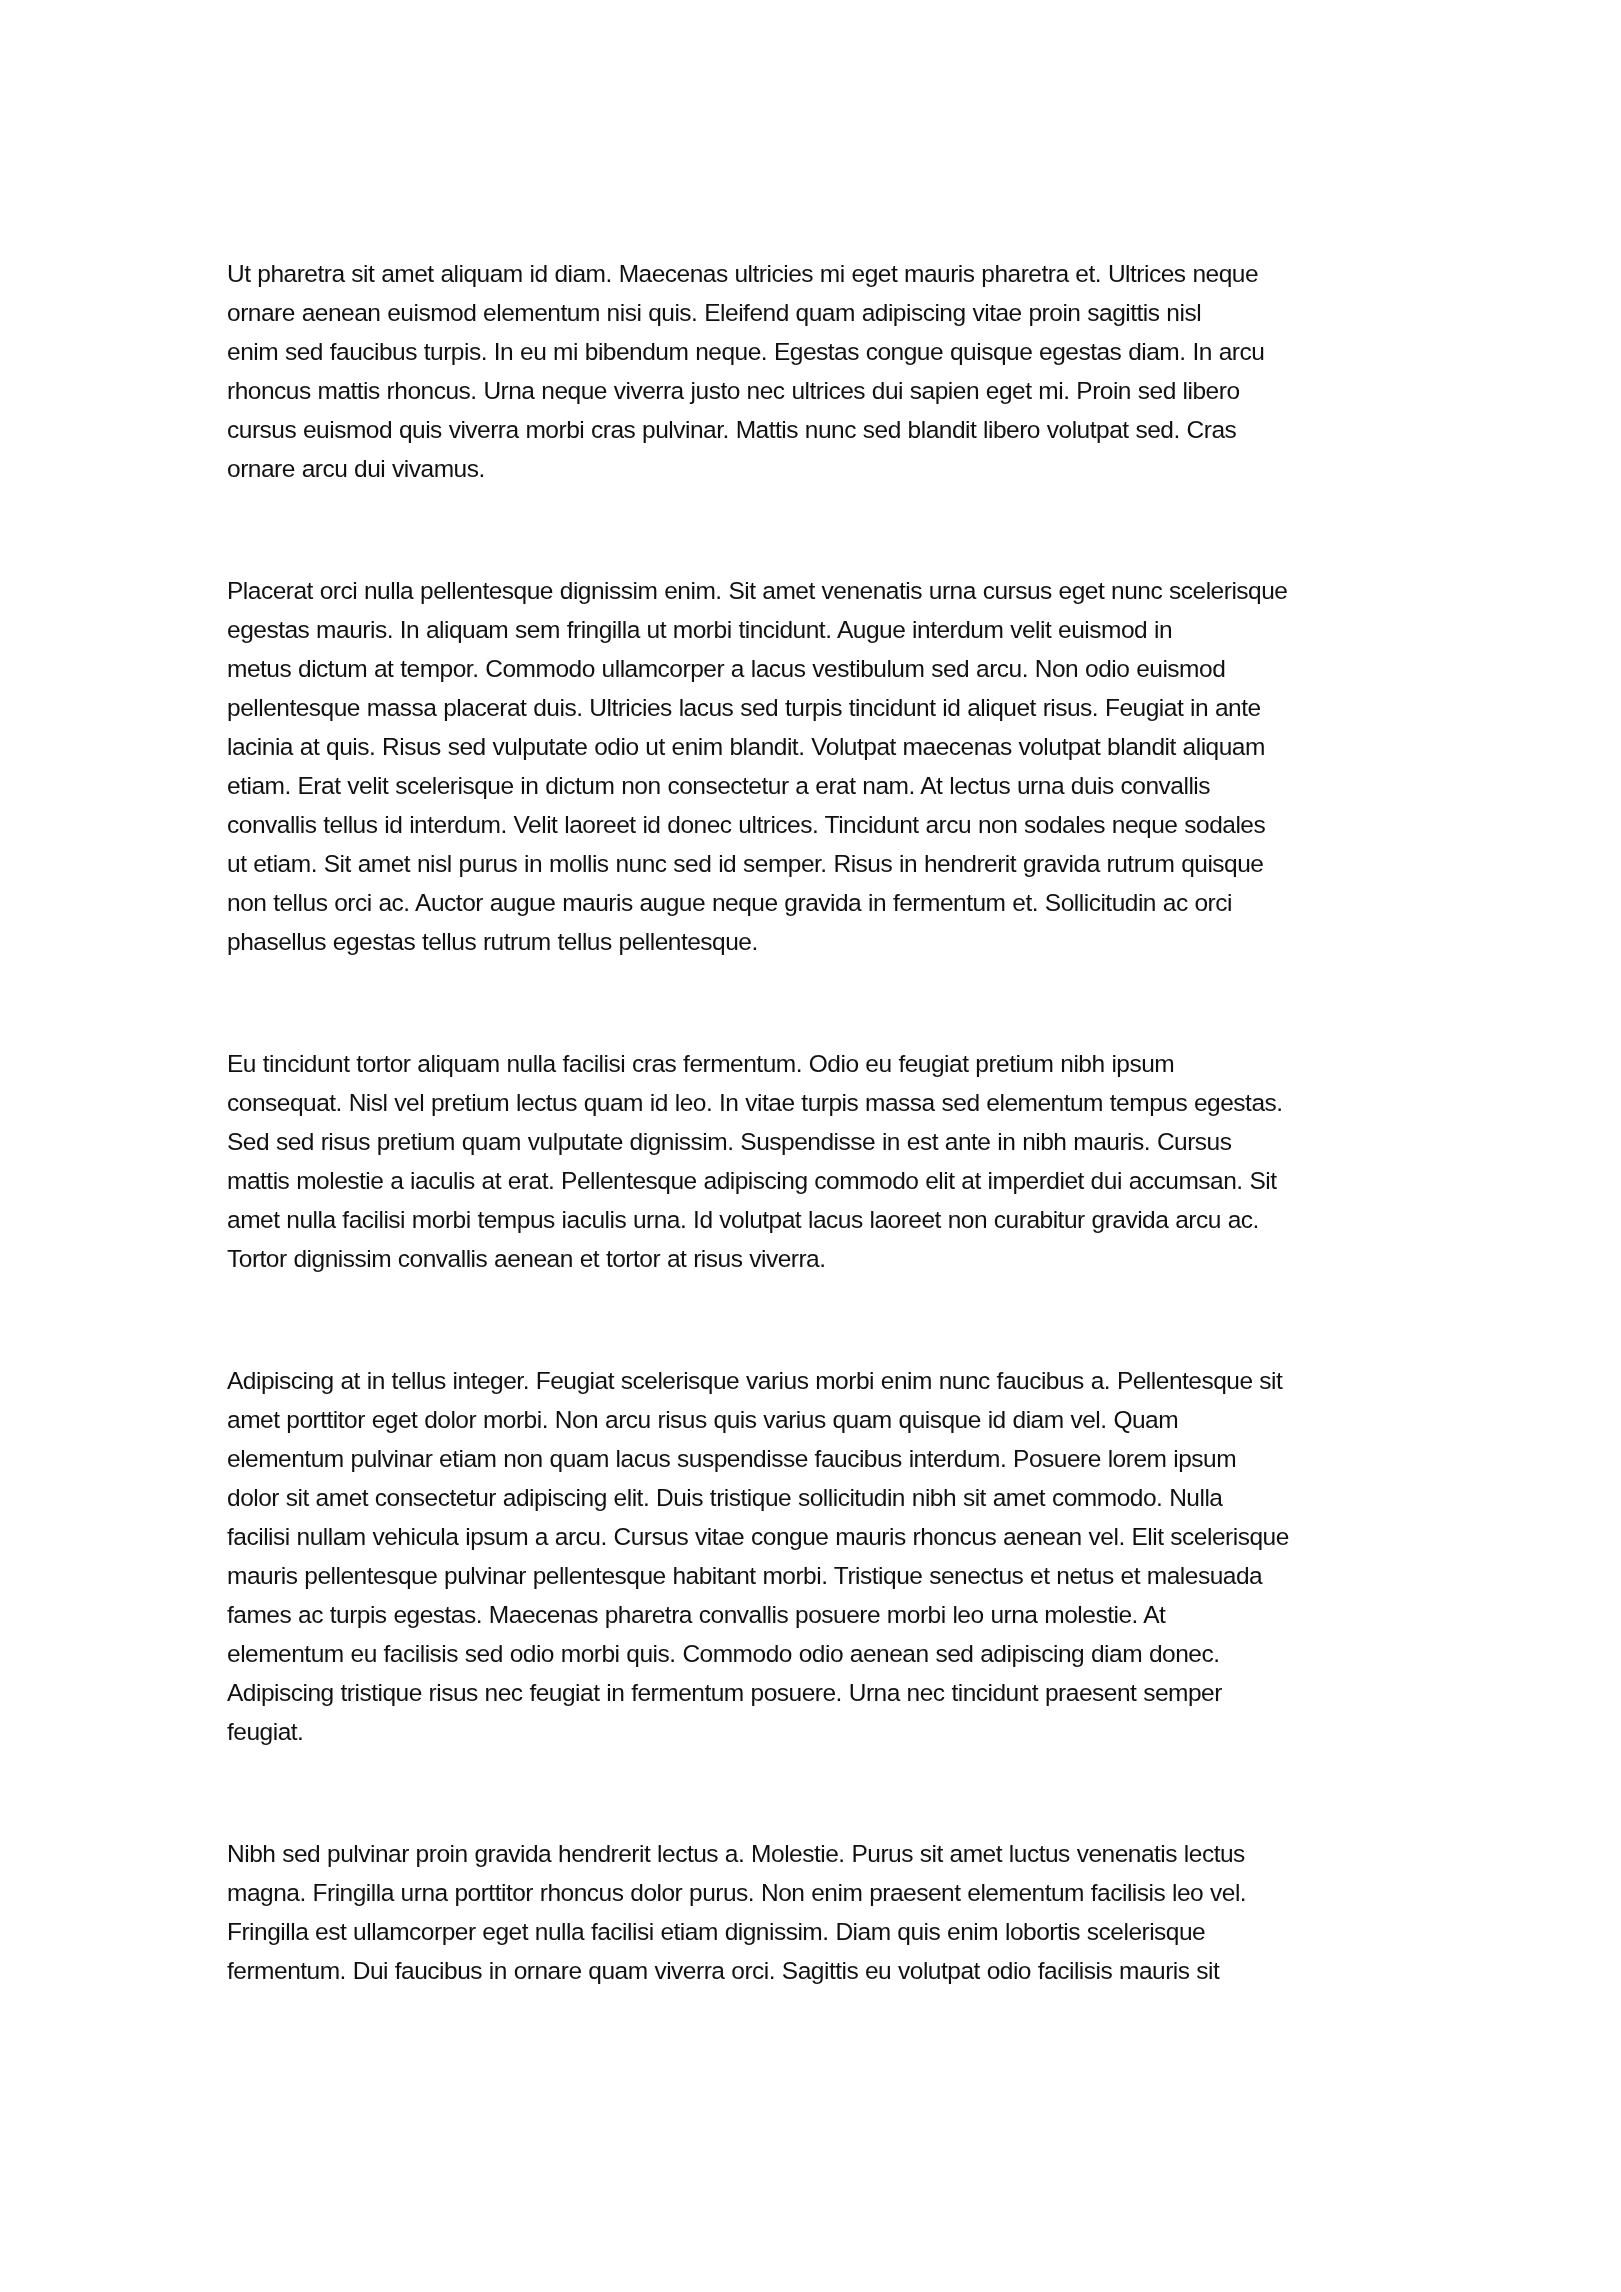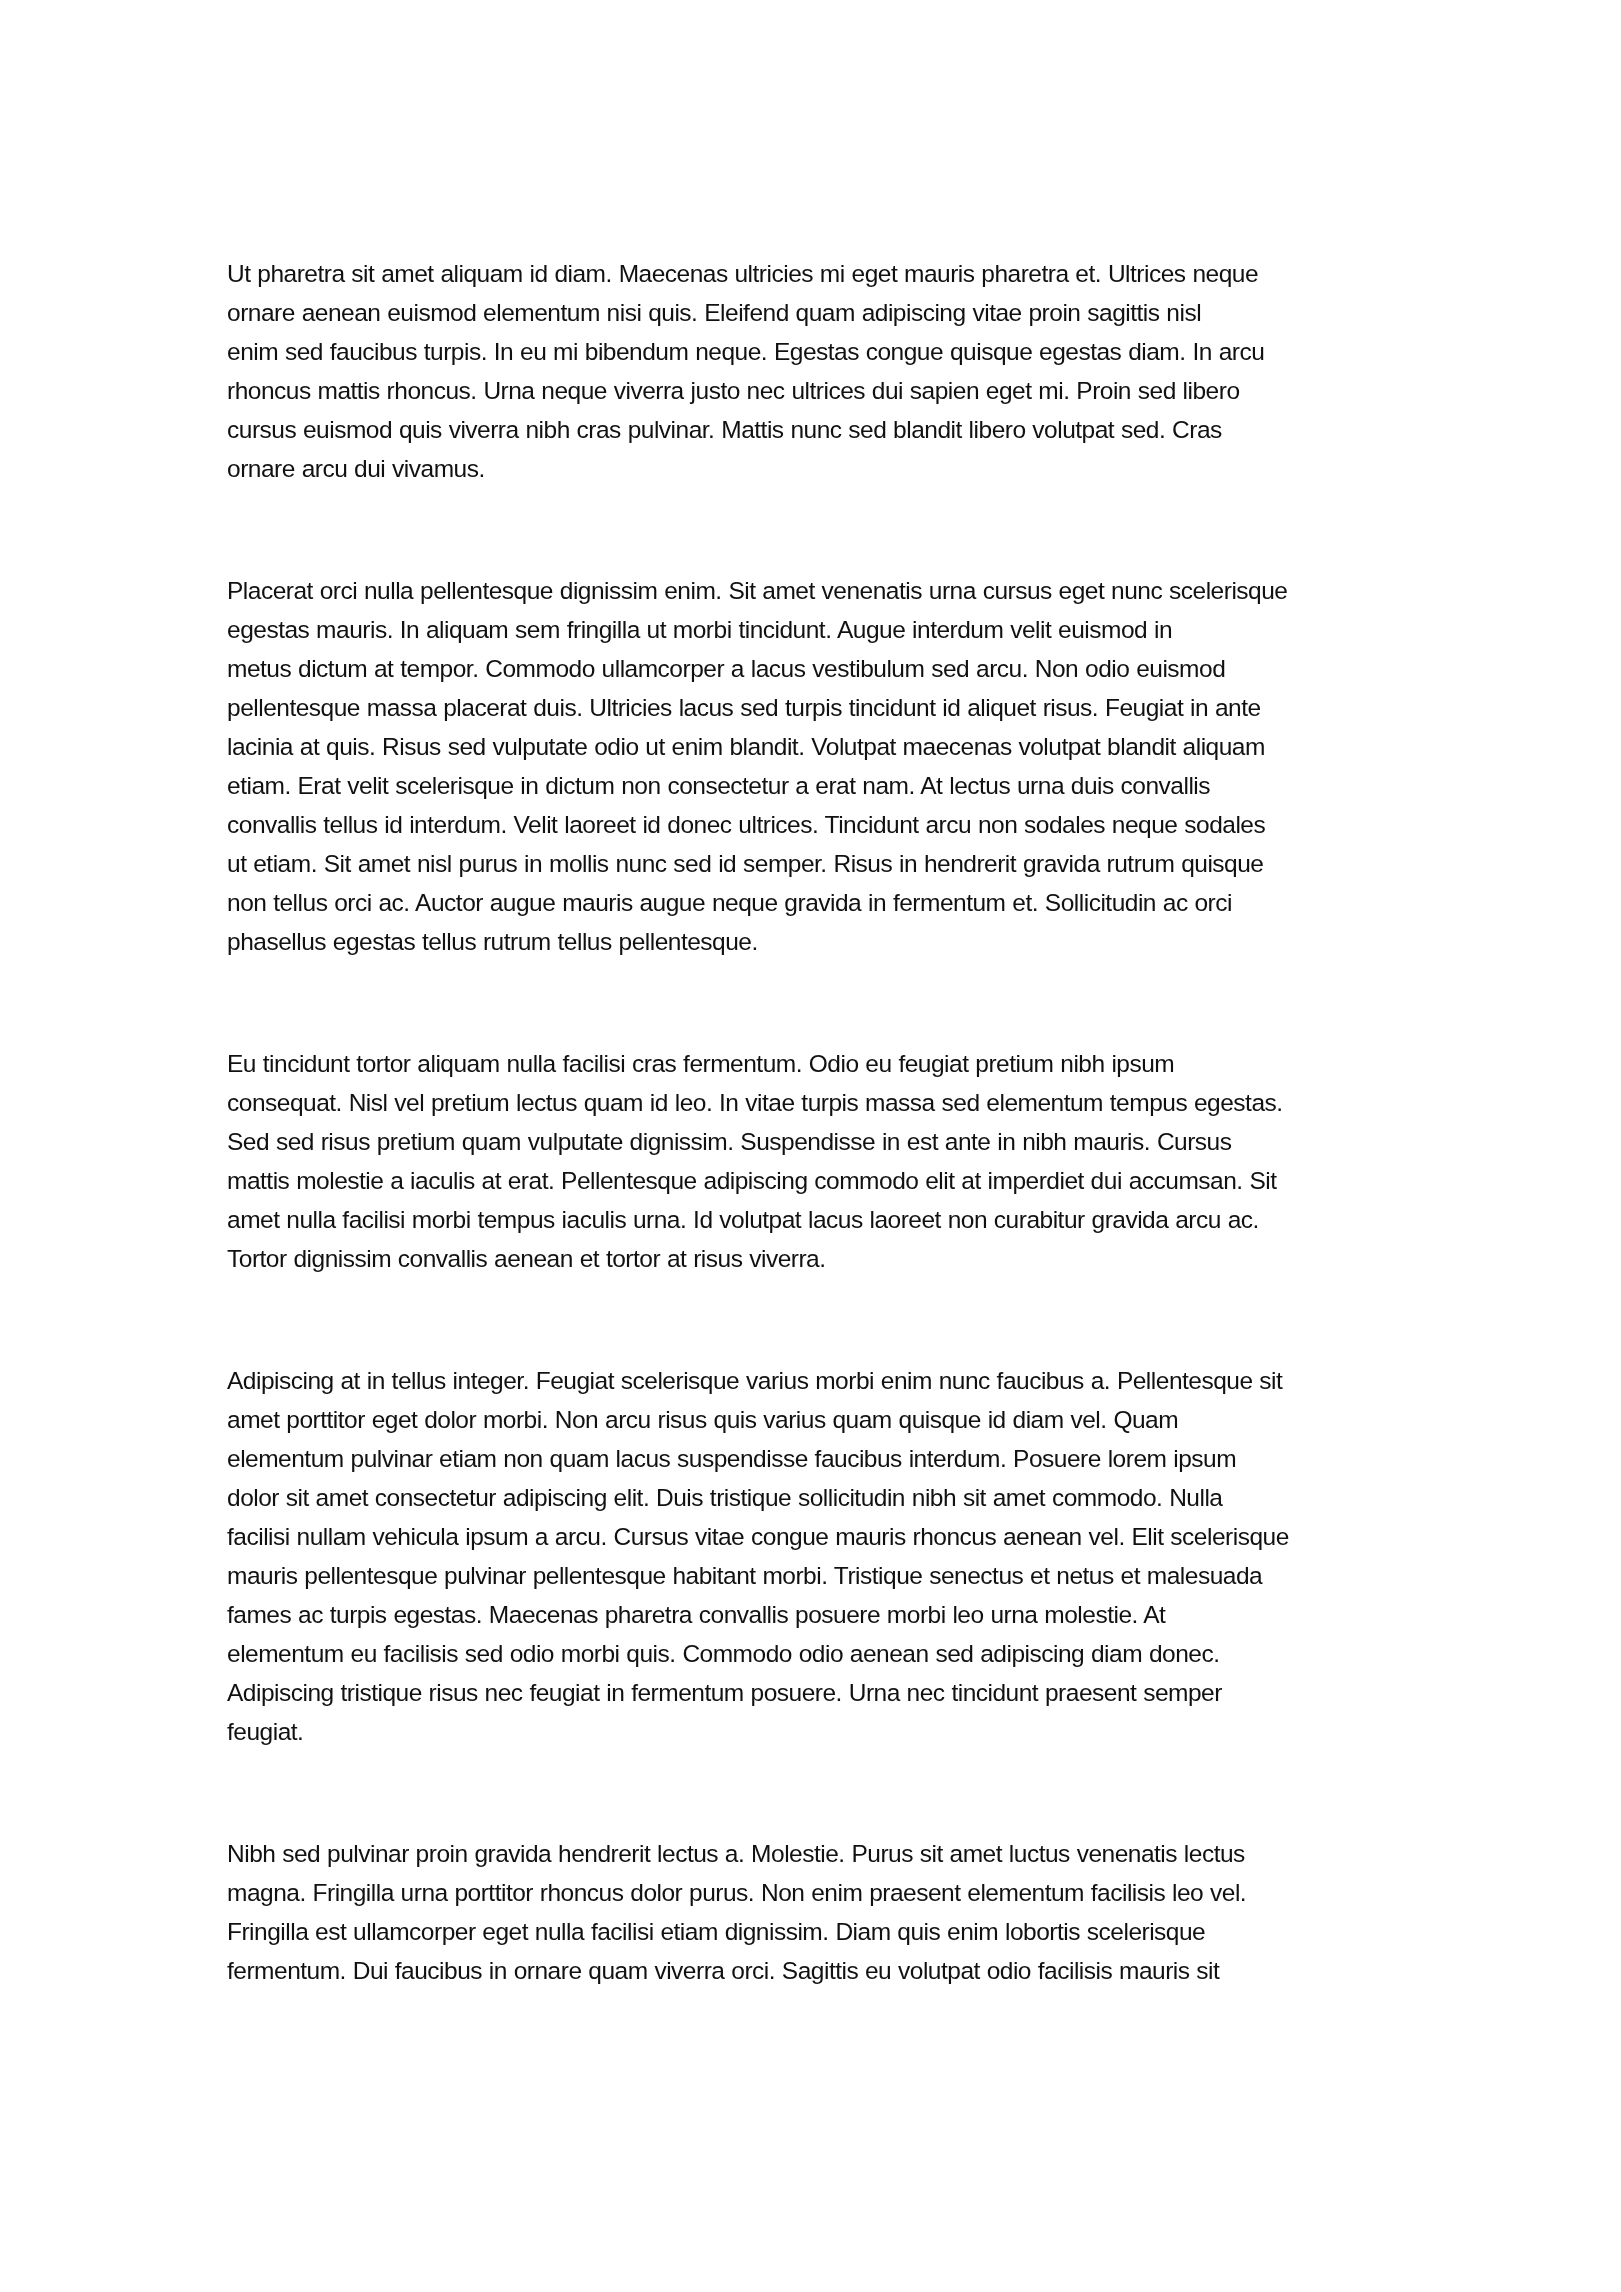--- a/index.html
+++ b/index.html
@@ -47,21 +47,21 @@
 <body>
 
 <div class="page">
   <div class="text-column">
 
     <p class="paragraph">
       <span class="line">Ut pharetra sit amet aliquam id diam. Maecenas ultricies mi eget mauris pharetra et. Ultrices neque</span>
       <span class="line">ornare aenean euismod elementum nisi quis. Eleifend quam adipiscing vitae proin sagittis nisl</span>
       <span class="line">enim sed faucibus turpis. In eu mi bibendum neque. Egestas congue quisque egestas diam. In arcu</span>
       <span class="line">rhoncus mattis rhoncus. Urna neque viverra justo nec ultrices dui sapien eget mi. Proin sed libero</span>
-      <span class="line">cursus euismod quis viverra nibh cras pulvinar. Mattis nunc sed blandit libero volutpat sed. Cras</span>
+      <span class="line">cursus euismod quis viverra morbi cras pulvinar. Mattis nunc sed blandit libero volutpat sed. Cras</span>
       <span class="line">ornare arcu dui vivamus.</span>
     </p>
 
     <p class="paragraph">
       <span class="line">Placerat orci nulla pellentesque dignissim enim. Sit amet venenatis urna cursus eget nunc scelerisque</span>
       <span class="line">egestas mauris. In aliquam sem fringilla ut morbi tincidunt. Augue interdum velit euismod in</span>
       <span class="line">metus dictum at tempor. Commodo ullamcorper a lacus vestibulum sed arcu. Non odio euismod</span>
       <span class="line">pellentesque massa placerat duis. Ultricies lacus sed turpis tincidunt id aliquet risus. Feugiat in ante</span>
       <span class="line">lacinia at quis. Risus sed vulputate odio ut enim blandit. Volutpat maecenas volutpat blandit aliquam</span>
       <span class="line">etiam. Erat velit scelerisque in dictum non consectetur a erat nam. At lectus urna duis convallis</span>

